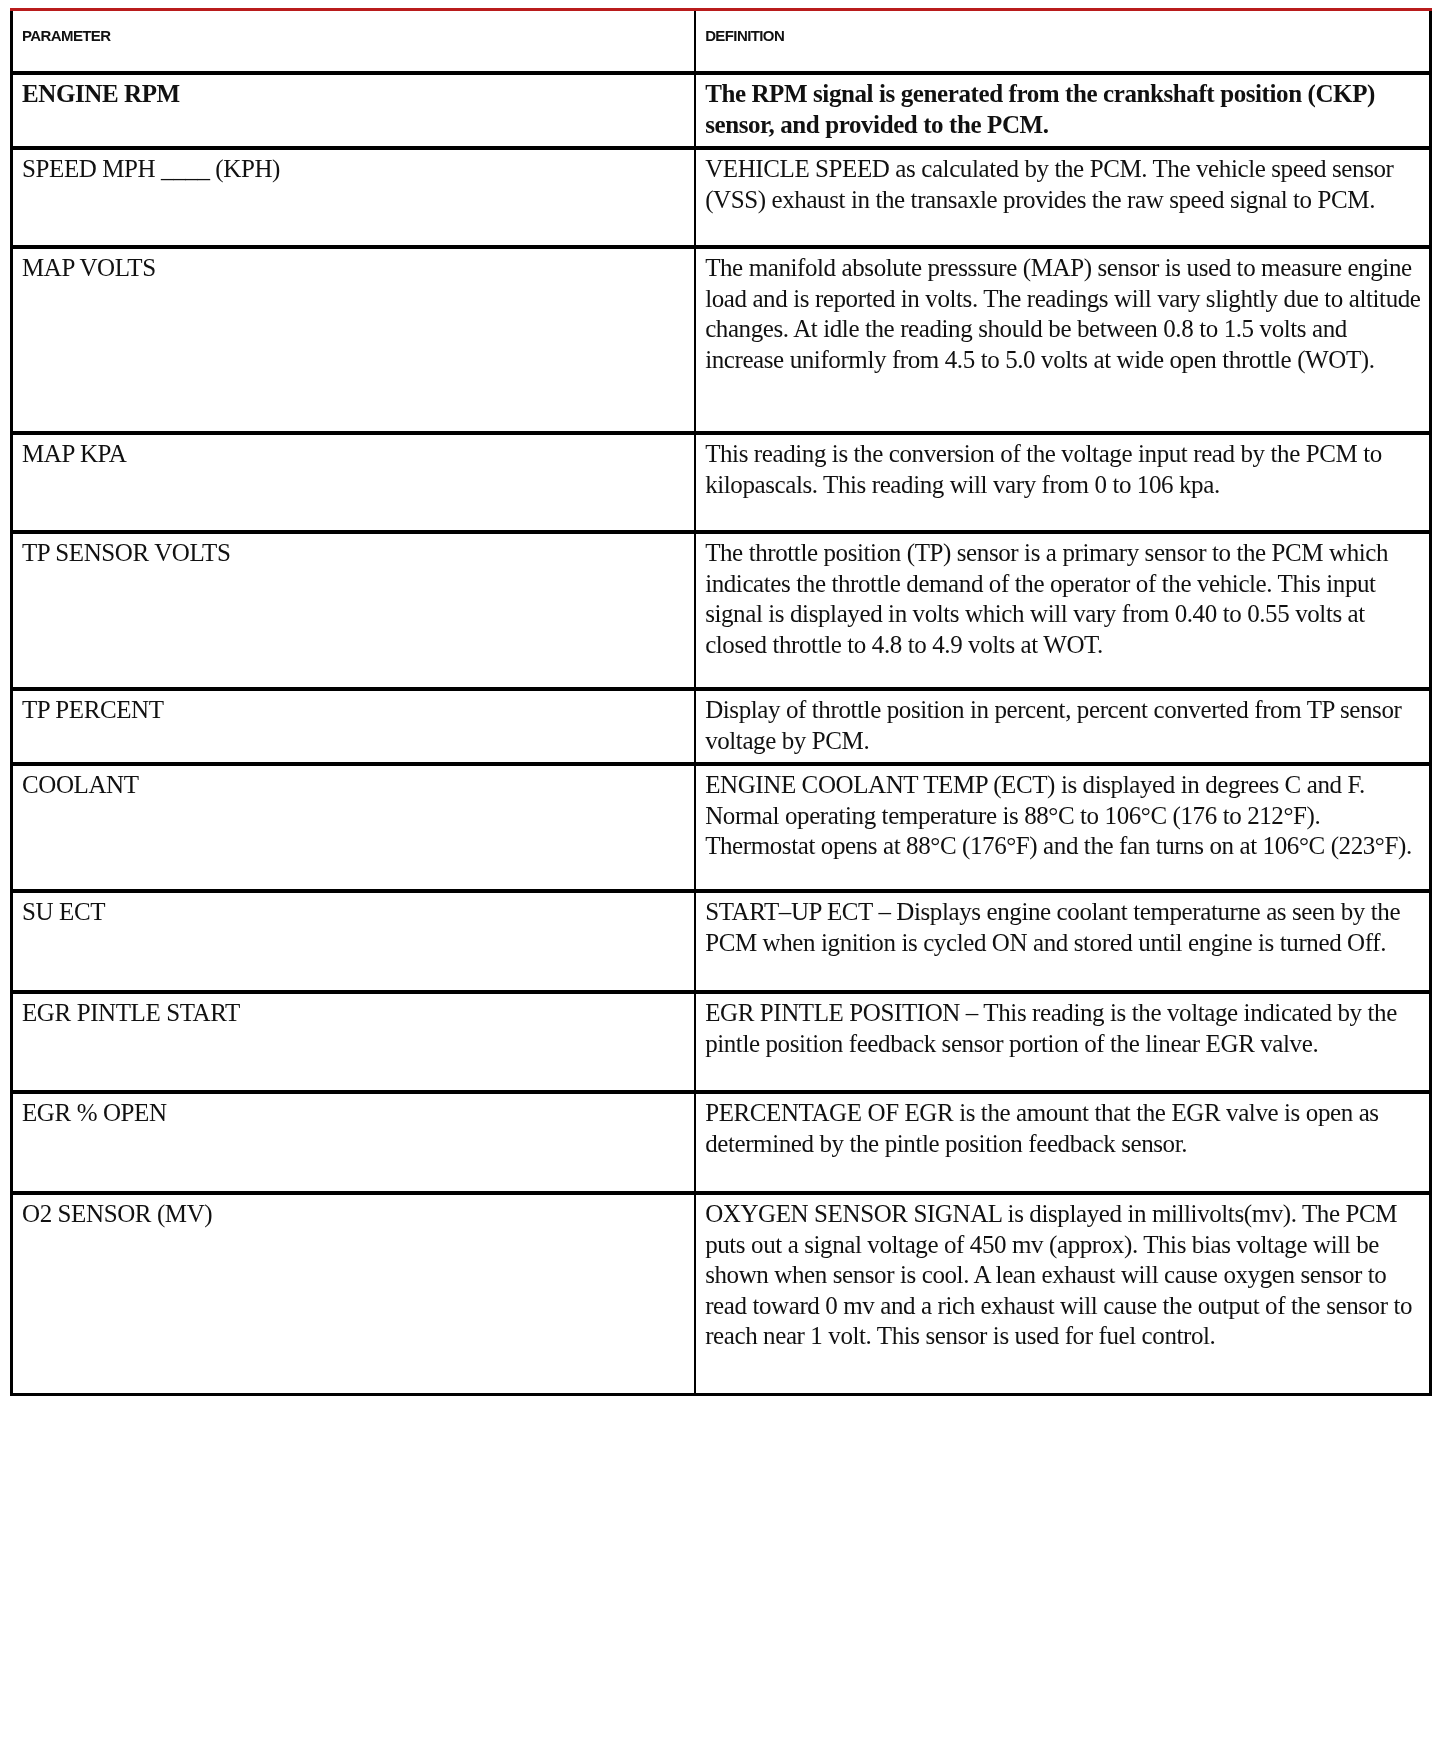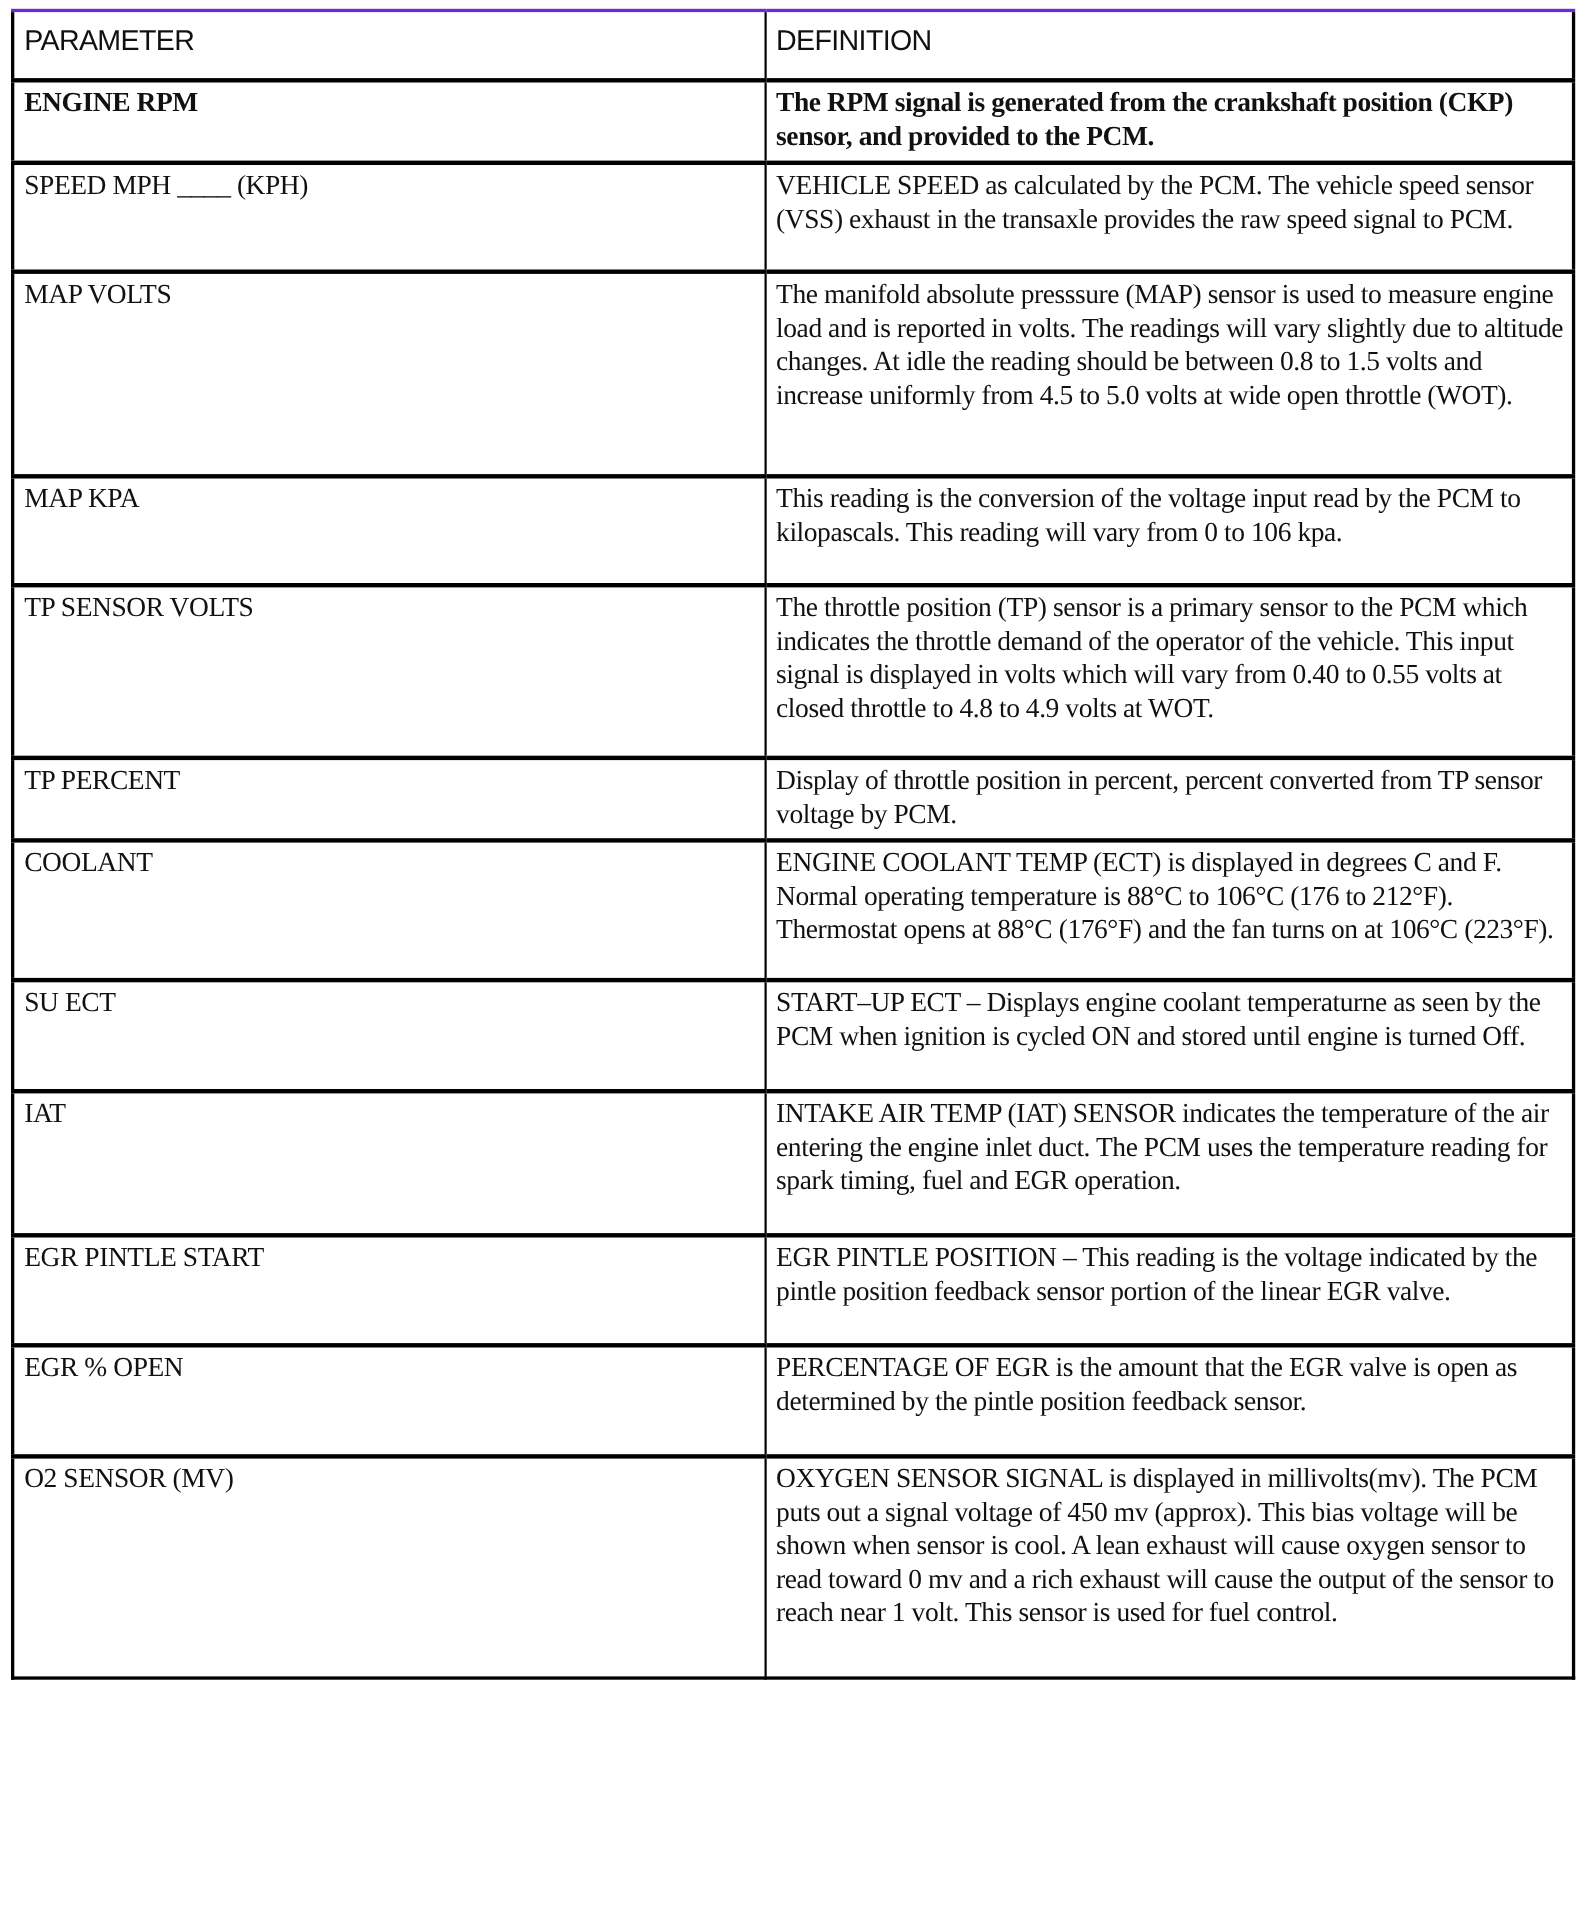--- a/index.html
+++ b/index.html
@@ -19,26 +19,26 @@
     vertical-align: top;
     text-align: left;
     padding: 4px 8px 6px 9px;
     font-size: 25px;
     line-height: 30.5px;
     font-weight: normal;
     letter-spacing: -0.4px;
   }
   .doc-table th {
     font-family: "Liberation Sans", "DejaVu Sans", sans-serif;
-    font-weight: normal;
-    font-size: 26px;
+    font-weight: bold;
+    font-size: 15px;
     letter-spacing: -0.6px;
     height: 44px;
     padding-top: 10px;
-    border-top: 3px solid #6d28d9;
+    border-top: 3px solid #b91c1c;
   }
   .col-param { width: 676px; }
   .col-def { width: 728px; }
   tr.r1 td { height: 52px; font-weight: bold; }
   tr.r2 td { height: 85px; }
   tr.r3 td { height: 172px; }
   tr.r4 td { height: 85px; }
   tr.r5 td { height: 90px; }
   tr.r6 td { height: 143px; }
   tr.r7 td { height: 57px; }
@@ -85,24 +85,20 @@
       <td>Display of throttle position in percent, percent converted from TP sensor voltage by PCM.</td>
     </tr>
     <tr class="r8">
       <td>COOLANT</td>
       <td>ENGINE COOLANT TEMP (ECT) is displayed in degrees C and F. Normal operating temperature is 88°C to 106°C (176 to 212°F). Thermostat opens at 88°C (176°F) and the fan turns on at 106°C (223°F).</td>
     </tr>
     <tr class="r9">
       <td>SU ECT</td>
       <td>START–UP ECT – Displays engine coolant temperaturne as seen by the PCM when ignition is cycled ON and stored until engine is turned Off.</td>
     </tr>
-    <tr class="r10">
-      <td>IAT</td>
-      <td>INTAKE AIR TEMP (IAT) SENSOR indicates the temperature of the air entering the engine inlet duct. The PCM uses the temperature reading for spark timing, fuel and EGR operation.</td>
-    </tr>
     <tr class="r11">
       <td>EGR PINTLE START</td>
       <td>EGR PINTLE POSITION – This reading is the voltage indicated by the pintle position feedback sensor portion of the linear EGR valve.</td>
     </tr>
     <tr class="r12">
       <td>EGR % OPEN</td>
       <td>PERCENTAGE OF EGR is the amount that the EGR valve is open as determined by the pintle position feedback sensor.</td>
     </tr>
     <tr class="r13">
       <td>O2 SENSOR (MV)</td>

